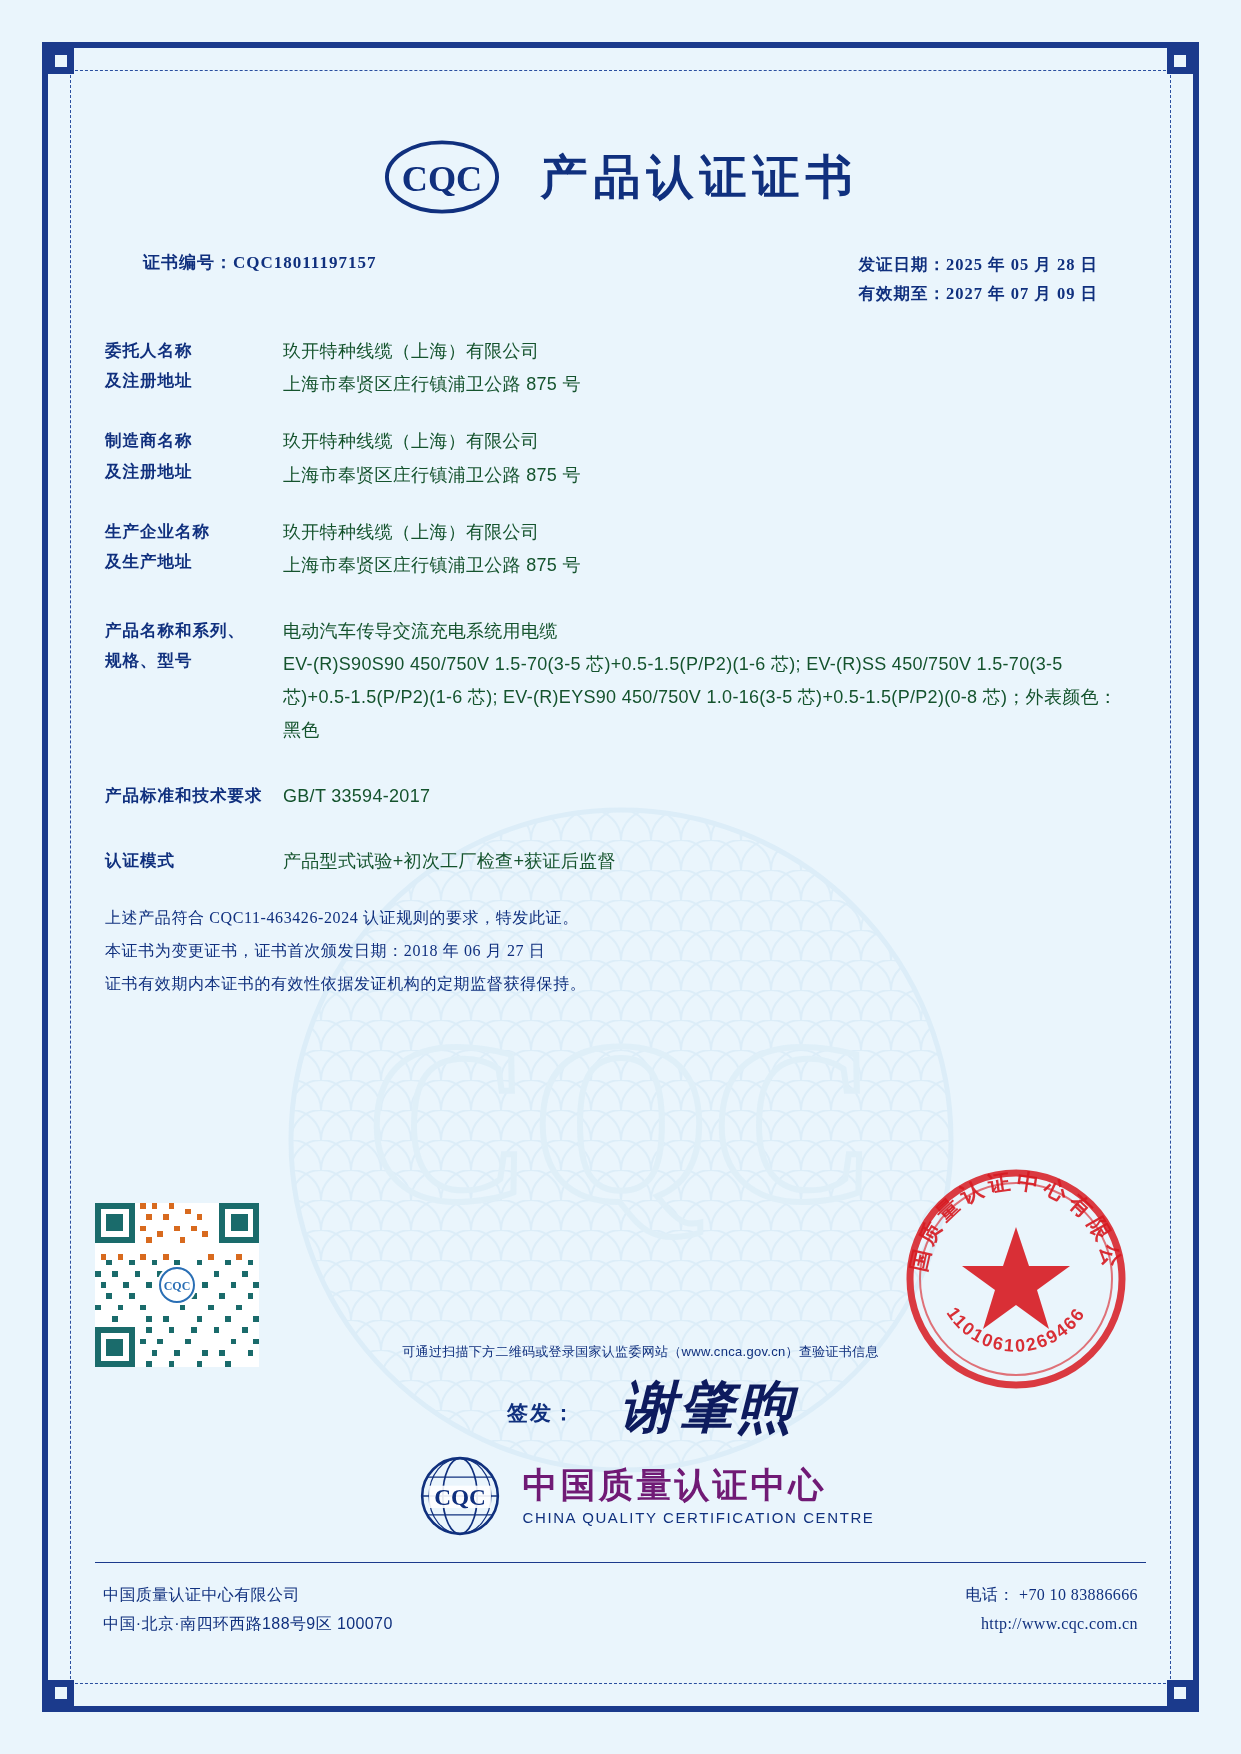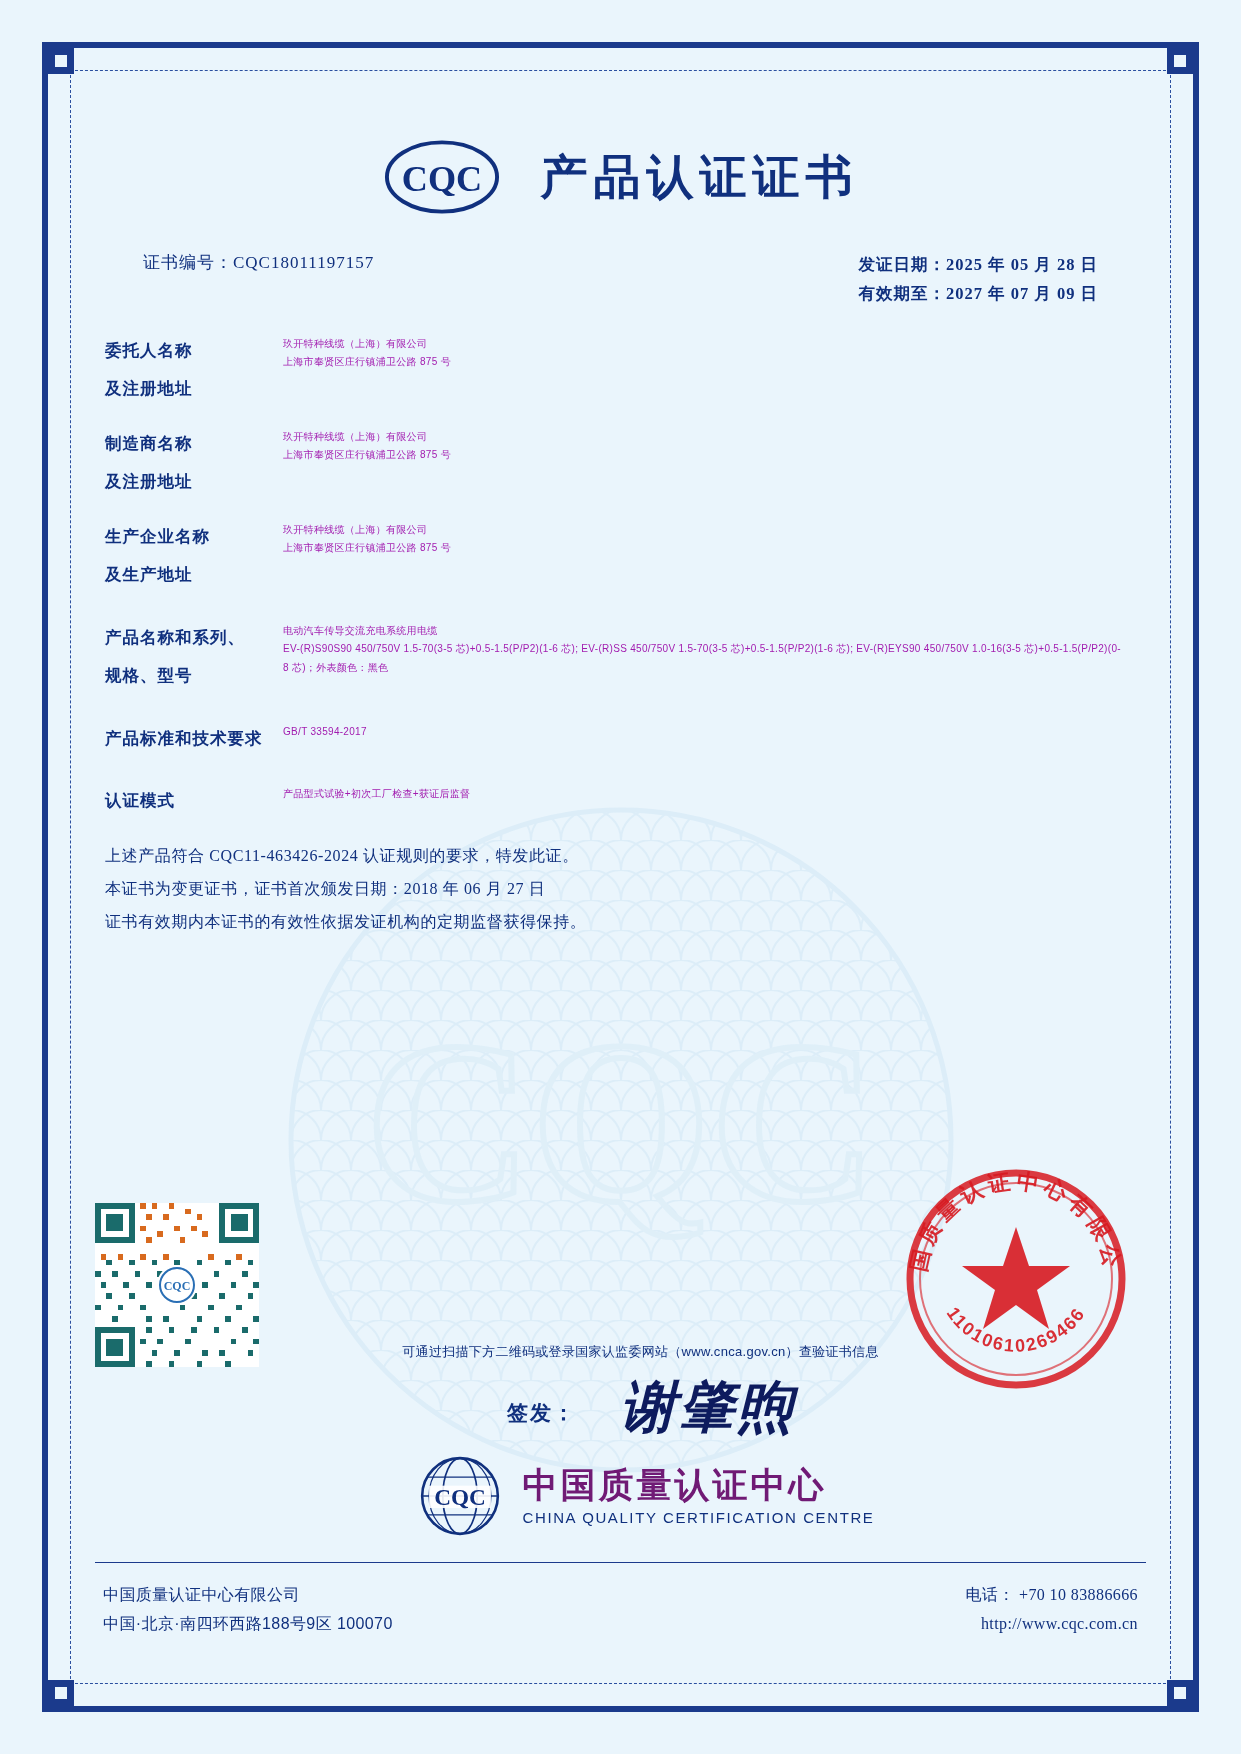--- a/index.html
+++ b/index.html
@@ -100,21 +100,21 @@
     display: flex;
     justify-content: space-between;
     align-items: flex-start;
     margin-top: 34px;
     padding: 0 48px 0 48px;
   }
   .meta-left {
     font-family: "Liberation Serif", serif;
     font-size: 17px;
     color: #10307e;
-    font-weight: normal;
+    font-weight: bold;
     letter-spacing: 1px;
   }
   .meta-right {
     font-family: "Liberation Serif", serif;
     font-size: 16.5px;
     color: #10307e;
     font-weight: bold;
     line-height: 1.75;
     letter-spacing: 1px;
     text-align: left;
@@ -132,25 +132,25 @@
   }
   .field .label {
     width: 178px;
     min-width: 178px;
     font-size: 16.5px;
     font-weight: bold;
     color: #10307e;
     line-height: 1.85;
     letter-spacing: 1px;
   }
-  .field .label .l2 { display: block; margin-top: 8px; }
+  .field .label .l2 { display: block; }
   .field .value {
     flex: 1;
-    font-size: 10px;
-    color: #a21caf;
+    font-size: 18px;
+    color: #14532d;
     line-height: 1.85;
     letter-spacing: 0.3px;
   }
   .field .value .v2 { display: block; }
   .gap-sm { height: 6px; }
   .gap-md { height: 14px; }
 
   
   .statement {
     margin-top: 24px;

